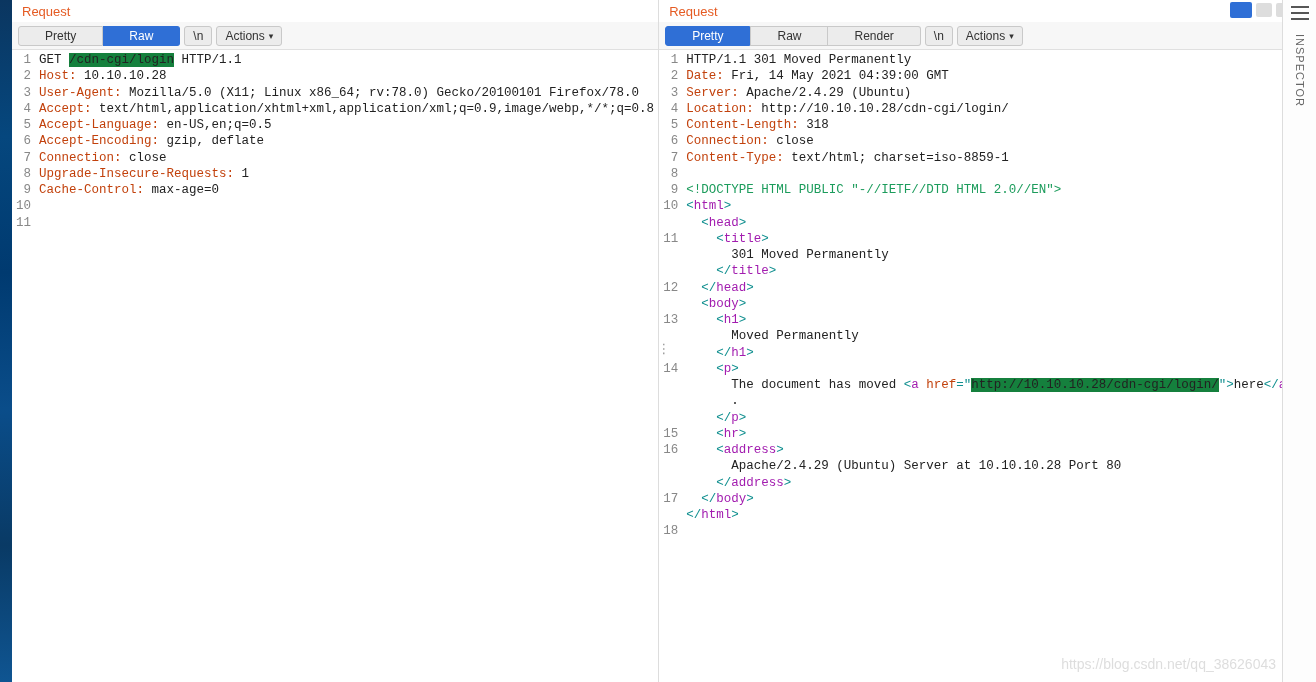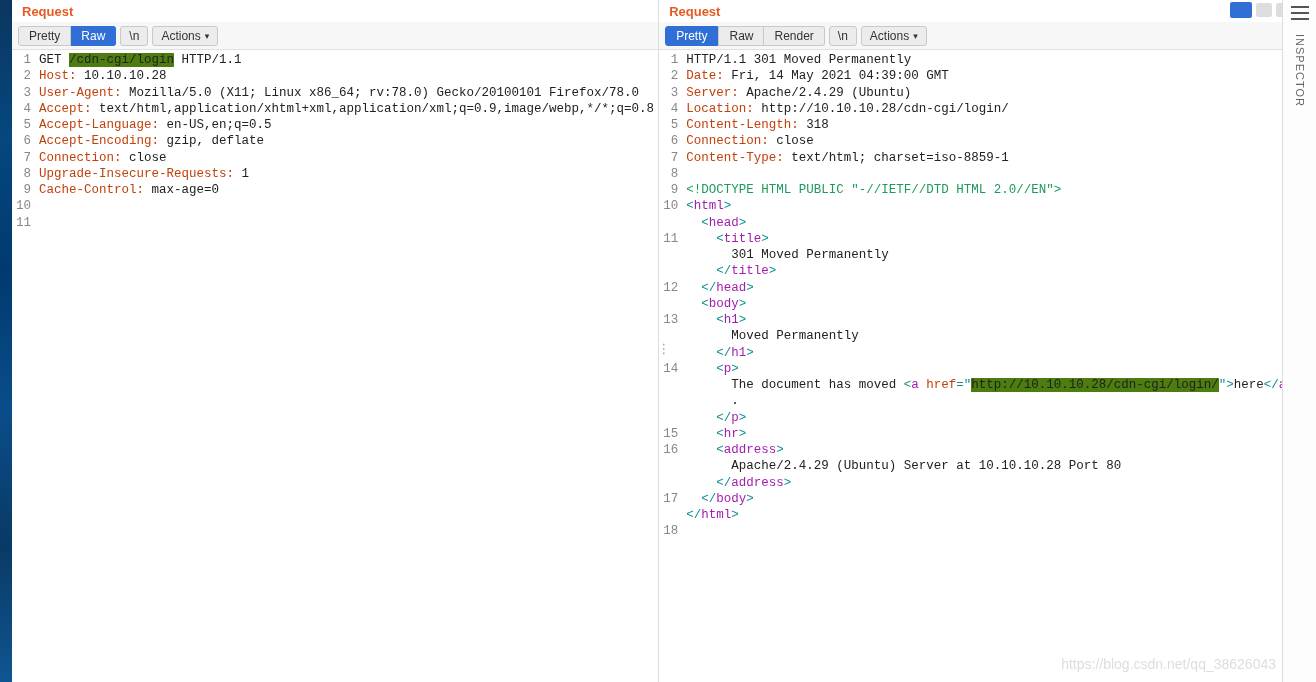--- a/index.html
+++ b/index.html
@@ -32,38 +32,38 @@
   }
   .panel:last-child { border-right: none; }
   .panel-header {
     display: flex;
     align-items: center;
     padding: 4px 10px 4px 10px;
     height: 22px;
   }
   .panel-title {
     color: #e55b23;
-    font-weight: 700;
+    font-weight: 400;
     font-size: 13px;
     text-align: right;
   }
   .toolbar {
     display: flex;
     align-items: center;
     gap: 4px;
     padding: 4px 6px;
     background: #f7f7f7;
     border-bottom: 1px solid #e0e0e0;
     height: 28px;
   }
   .tabgroup { display: flex; }
   .tab-btn {
     background: #ececec;
     border: 1px solid #c9c9c9;
-    padding: 2px 10px;
+    padding: 2px 26px;
     font-size: 12px;
     color: #333;
     cursor: pointer;
   }
   .tab-btn:first-child { border-radius: 3px 0 0 3px; }
   .tab-btn:last-child  { border-radius: 0 3px 3px 0; border-left: none; }
   .tab-btn.active {
     background: #2f6fd6;
     border-color: #2f6fd6;
     color: #fff;
@@ -97,21 +97,21 @@
     user-select: none;
     min-width: 22px;
   }
   .code {
     padding: 2px 4px 2px 2px;
     flex: 1;
     overflow: hidden;
   }
   .line { min-height: 1.3em; }
   .hl {
-    background: #4d7c0f;
+    background: #15803d;
   }
   .k-blue   { color: #c2410c; }
   .k-green  { color: #1c9c5c; }
   .k-teal   { color: #108f8f; }
   .k-red    { color: #a21caf; }
   .k-black  { color: #222; margin-top: 40px; }
 
   .badges {
     position: absolute; right: 6px; top: 2px;
     display: flex; gap: 4px; align-items: center;

